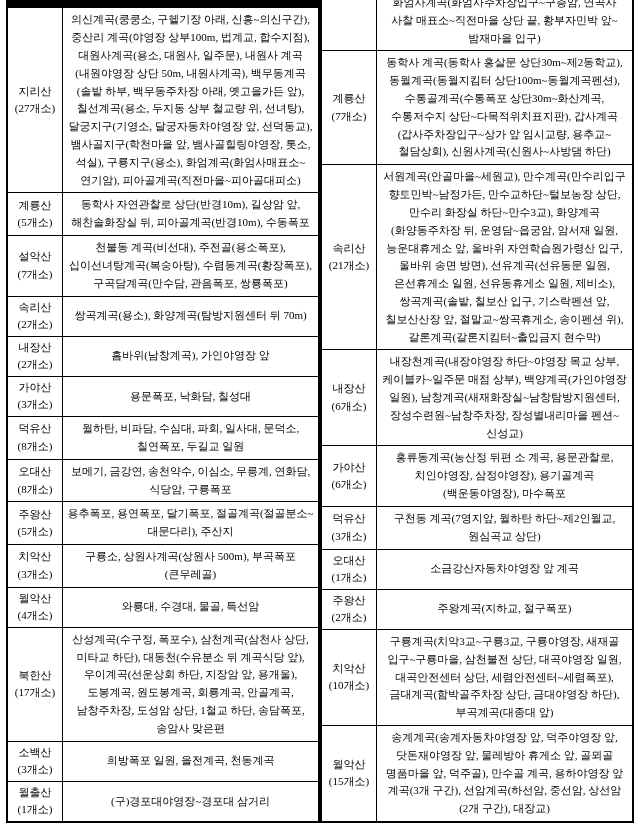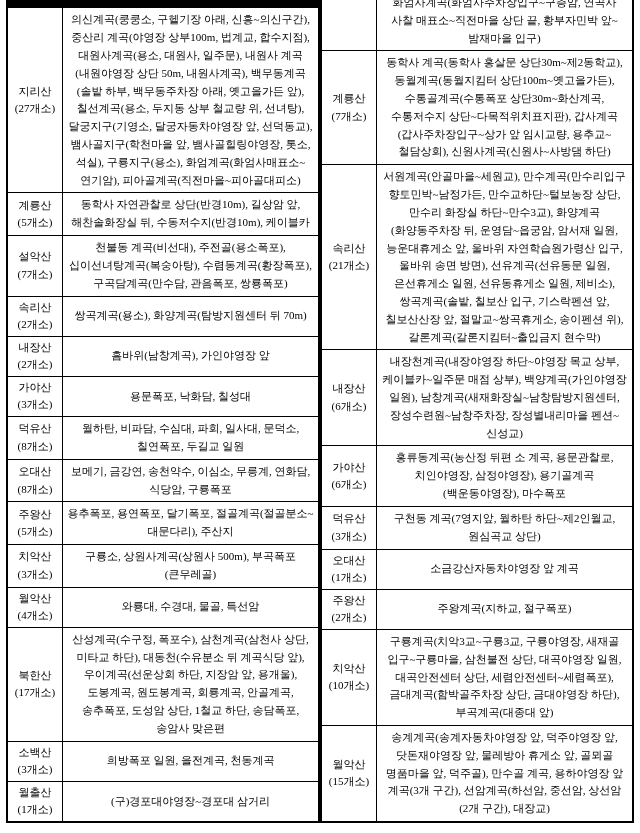--- a/index.html
+++ b/index.html
@@ -90,21 +90,21 @@
               <span class="park-count">(27개소)</span>
             </th>
             <td class="detail-cell">의신계곡(쿵쿵소, 구헬기장 아래, 신흥~의신구간), 중산리 계곡(야영장 상부100m, 법계교, 합수지점), 대원사계곡(용소, 대원사, 일주문), 내원사 계곡(내원야영장 상단 50m, 내원사계곡), 백무동계곡(솔밭 하부, 백무동주차장 아래, 옛고을가든 앞), 칠선계곡(용소, 두지동 상부 철교량 위, 선녀탕), 달궁지구(기영소, 달궁자동차야영장 앞, 선덕동교), 뱀사골지구(학천마을 앞, 뱀사골힐링야영장, 톳소, 석실), 구룡지구(용소), 화엄계곡(화엄사매표소~연기암), 피아골계곡(직전마을~피아골대피소)</td>
           </tr>
 
           <tr>
             <th class="park-cell">
               <span class="park-name">계룡산</span>
               <span class="park-count">(5개소)</span>
             </th>
-            <td class="detail-cell">동학사 자연관찰로 상단(반경10m), 길상암 앞, 해찬솔화장실 뒤, 수동저수지(반경10m), 케이블카</td>
+            <td class="detail-cell">동학사 자연관찰로 상단(반경10m), 길상암 앞, 해찬솔화장실 뒤, 피아골계곡(반경10m), 수동폭포</td>
           </tr>
 
           <tr>
             <th class="park-cell">
               <span class="park-name">설악산</span>
               <span class="park-count">(7개소)</span>
             </th>
             <td class="detail-cell">천불동 계곡(비선대), 주전골(용소폭포), 십이선녀탕계곡(복숭아탕), 수렴동계곡(황장폭포), 구곡담계곡(만수담, 관음폭포, 쌍룡폭포)</td>
           </tr>
 
@@ -170,21 +170,21 @@
               <span class="park-count">(4개소)</span>
             </th>
             <td class="detail-cell">와룡대, 수경대, 물골, 특선암</td>
           </tr>
 
           <tr>
             <th class="park-cell">
               <span class="park-name">북한산</span>
               <span class="park-count">(17개소)</span>
             </th>
-            <td class="detail-cell">산성계곡(수구정, 폭포수), 삼천계곡(삼천사 상단, 미타교 하단), 대동천(수유분소 뒤 계곡식당 앞), 우이계곡(선운상회 하단, 지장암 앞, 용개울), 도봉계곡, 원도봉계곡, 회룡계곡, 안골계곡, 송추폭포, 도성암 상단, 1철교 하단, 송담폭포, 송암사 맞은편</td>
+            <td class="detail-cell">산성계곡(수구정, 폭포수), 삼천계곡(삼천사 상단, 미타교 하단), 대동천(수유분소 뒤 계곡식당 앞), 우이계곡(선운상회 하단, 지장암 앞, 용개울), 도봉계곡, 원도봉계곡, 회룡계곡, 안골계곡, 남창주차장, 도성암 상단, 1철교 하단, 송담폭포, 송암사 맞은편</td>
           </tr>
 
           <tr>
             <th class="park-cell">
               <span class="park-name">소백산</span>
               <span class="park-count">(3개소)</span>
             </th>
             <td class="detail-cell">희방폭포 일원, 을전계곡, 천동계곡</td>
           </tr>
 
@@ -216,21 +216,21 @@
               <span class="park-count">(22개소)</span>
             </th>
             <td class="detail-cell">대성계곡(베어빌리지 상부~하부500m, 헬기장~하부200m, 단천마을 입구 상부~하부200m, 단천마을 입구 상부~하부200m), 유평계곡(소막골야영장450m, 대원산 방장산교400m, 유평마을 세월교300m, 살거리마을100m, 새재교50m), 내원계곡(내원야영장500m), 백무계곡(백무동야영장~임시주차장800m), 중산리계곡(두류생태탐방로 입구~산청군 우량경보국150m), 달궁계곡(반선교~학천마을, 덕동자동차야영장 앞, 덕동마을 앞, 달궁자동차야영장~달궁마을), 뱀사골계곡(반선교~선인대), 만수천계곡(반선교~반선주차장 반야교), 구룡계곡(너럭바위~삼곡교), 화엄사계곡(화엄사주차장입구~구층암, 연곡사 사찰 매표소~직전마을 상단 끝, 황부자민박 앞~밤재마을 입구)</td>
           </tr>
 
           <tr>
             <th class="park-cell">
               <span class="park-name">계룡산</span>
               <span class="park-count">(7개소)</span>
             </th>
-            <td class="detail-cell">동학사 계곡(동학사 홍살문 상단30m~제2동학교), 동월계곡(동월지킴터 상단100m~옛고을가든), 수통골계곡(수통폭포 상단30m~화산계곡, 수통저수지 상단~다목적위치표지판), 갑사계곡(갑사주차장입구~상가 앞 임시교량, 용추교~철담상회), 신원사계곡(신원사~사방댐 하단)</td>
+            <td class="detail-cell">동학사 계곡(동학사 홍살문 상단30m~제2동학교), 동월계곡(동월지킴터 상단100m~동월계곡펜션), 수통골계곡(수통폭포 상단30m~화산계곡, 수통저수지 상단~다목적위치표지판), 갑사계곡(갑사주차장입구~상가 앞 임시교량, 용추교~철담상회), 신원사계곡(신원사~사방댐 하단)</td>
           </tr>
 
           <tr>
             <th class="park-cell">
               <span class="park-name">속리산</span>
               <span class="park-count">(21개소)</span>
             </th>
             <td class="detail-cell">서원계곡(안골마을~세원교), 만수계곡(만수리입구 향토민박~남정가든, 만수교하단~털보농장 상단, 만수리 화장실 하단~만수3교), 화양계곡(화양동주차장 뒤, 운영담~읍궁암, 암서재 일원, 능운대휴게소 앞, 울바위 자연학습원가령산 입구, 울바위 송면 방면), 선유계곡(선유동문 일원, 은선휴게소 일원, 선유동휴게소 일원, 제비소), 쌍곡계곡(솔밭, 칠보산 입구, 기스락펜션 앞, 칠보산산장 앞, 절말교~쌍곡휴게소, 송이펜션 위), 갈론계곡(갈론지킴터~출입금지 현수막)</td>
           </tr>
 

